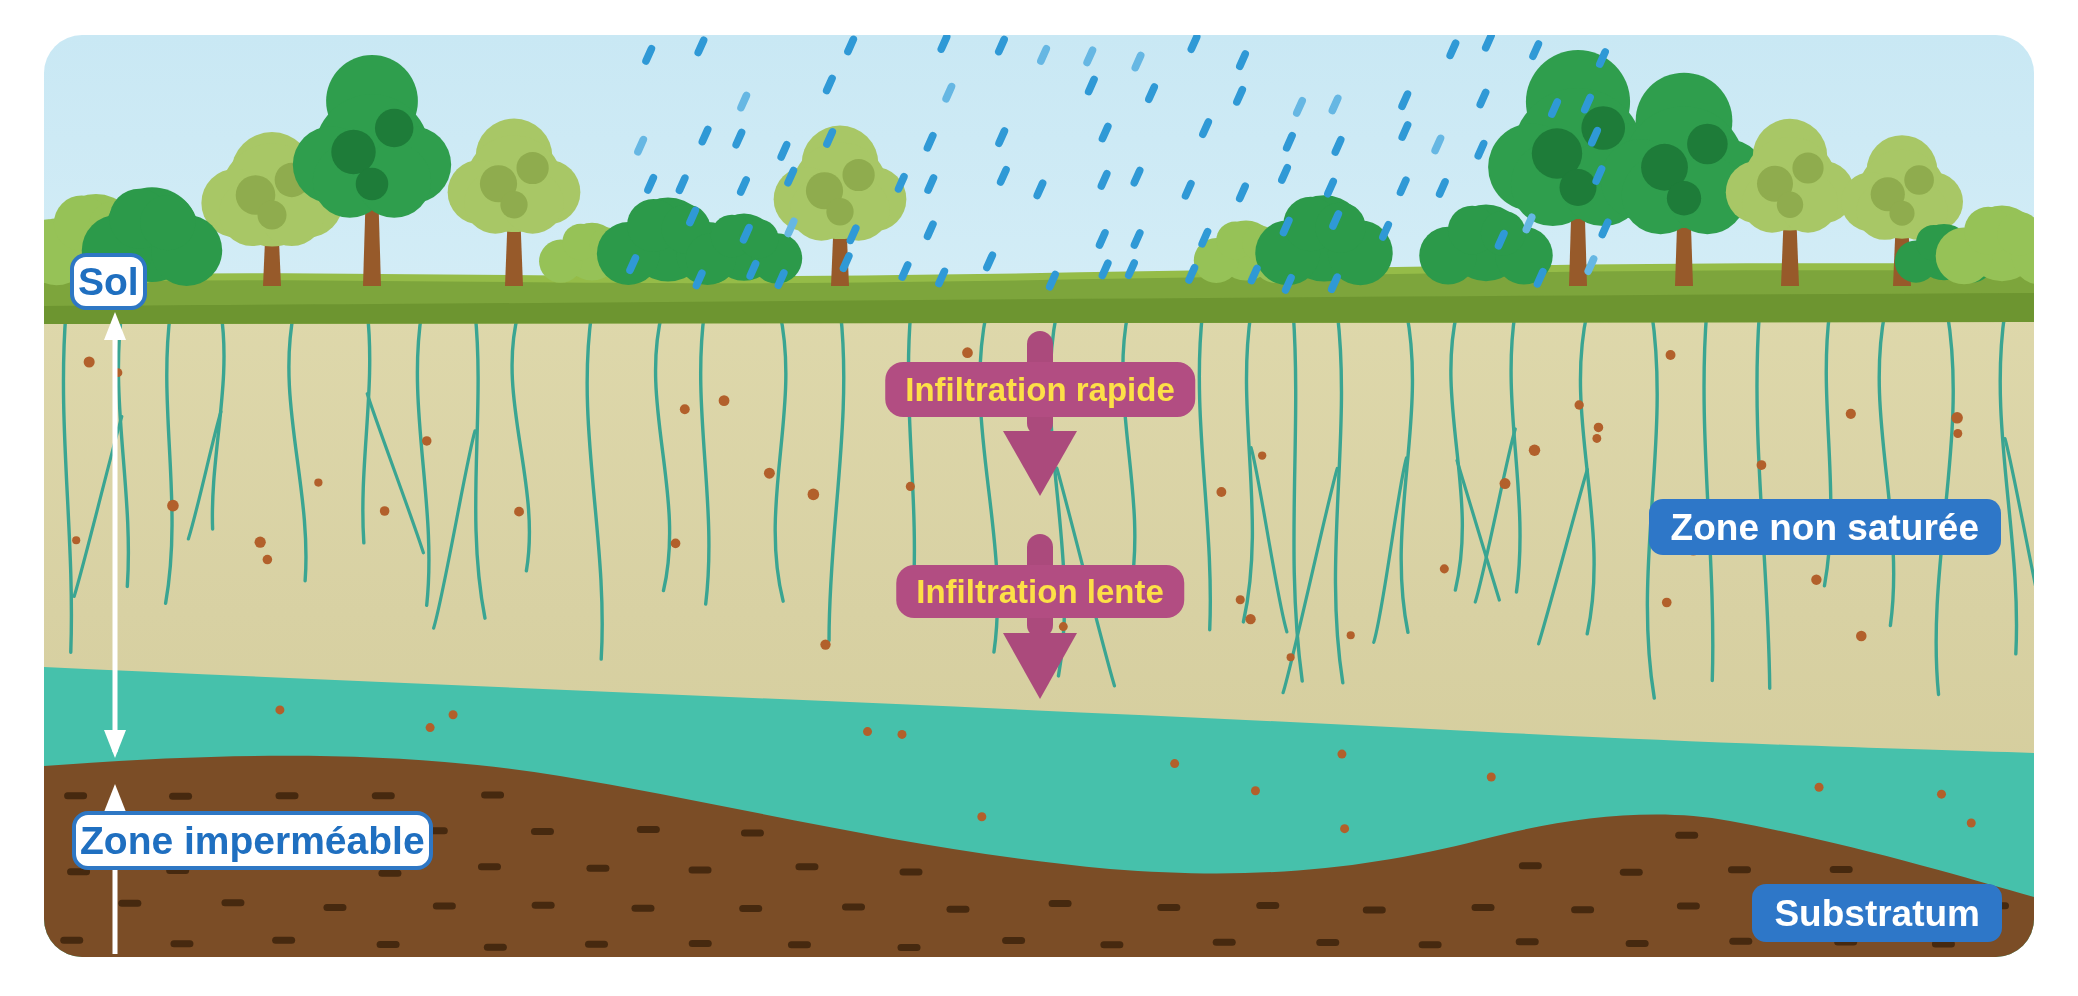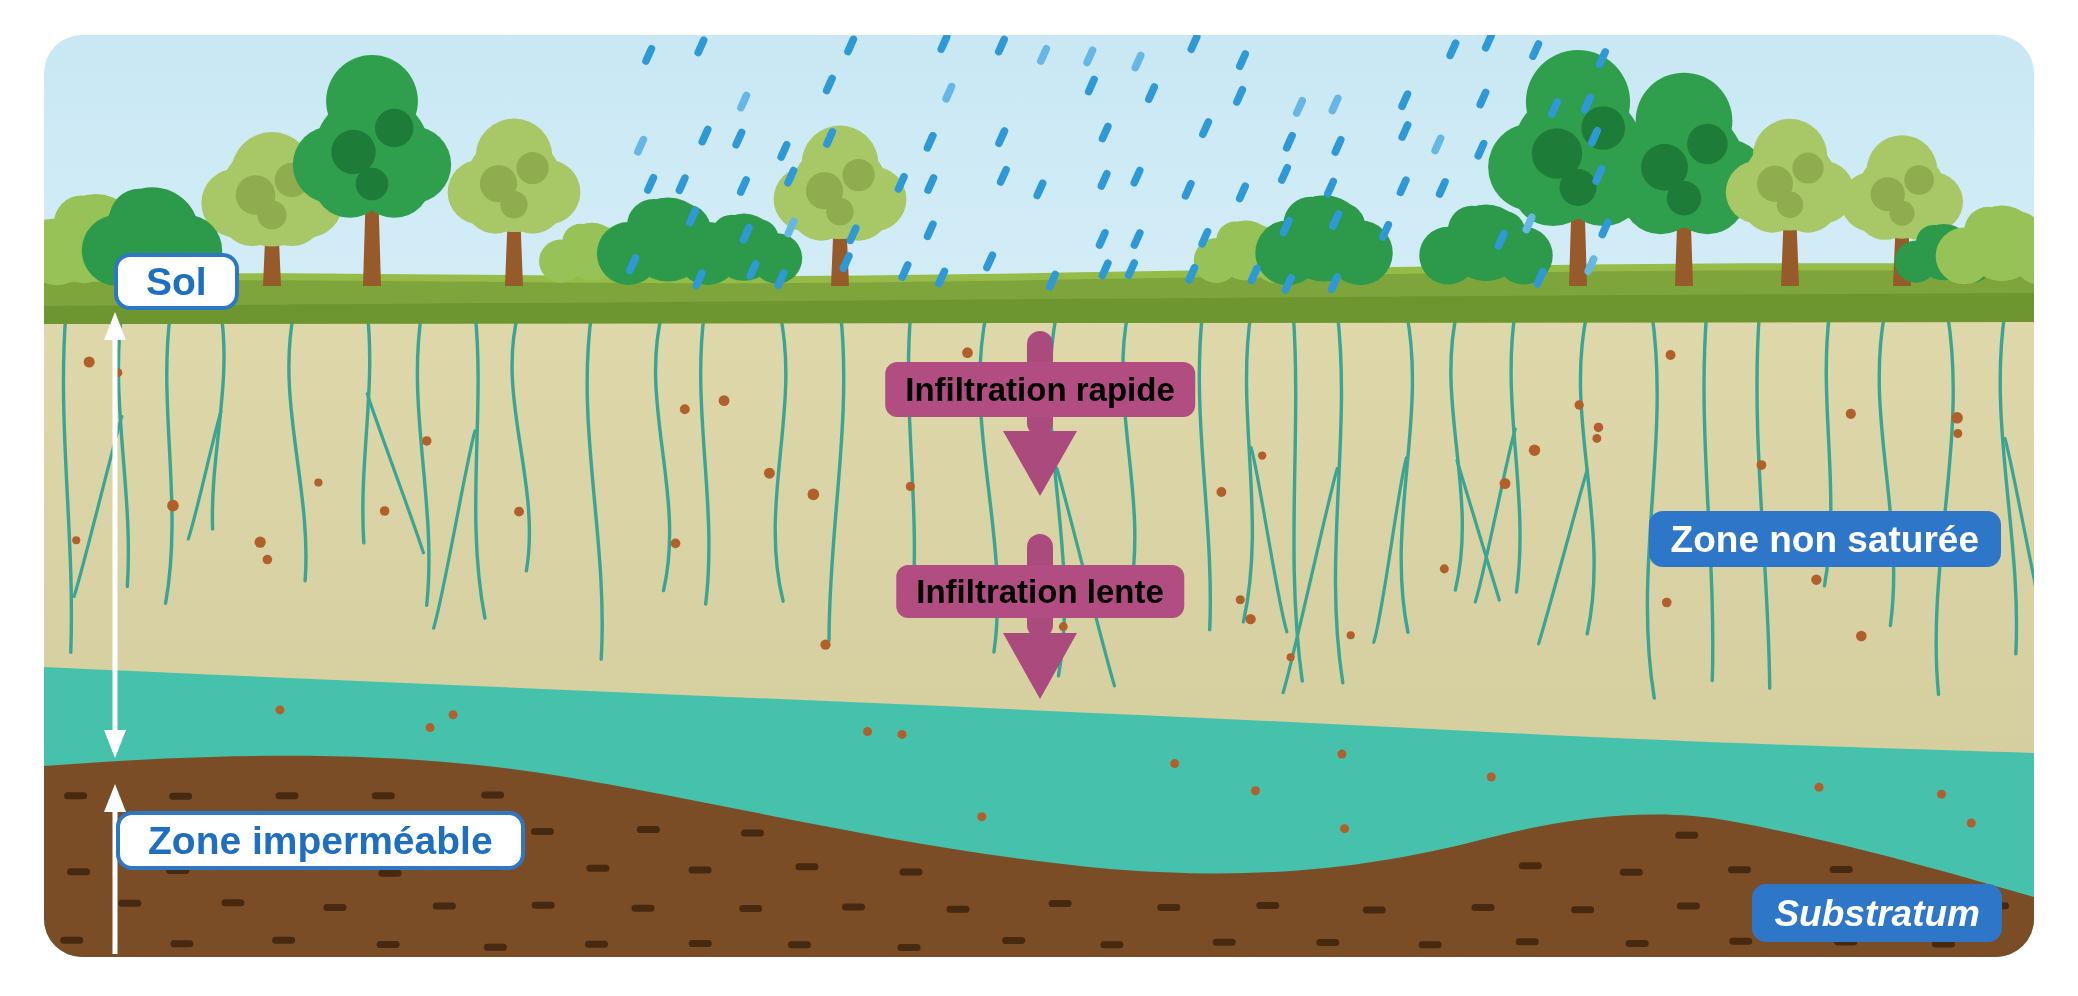--- a/index.html
+++ b/index.html
@@ -2,24 +2,24 @@
 <html style="--sky-top: #c9e8f4; --sky-bottom: #edf9fd; --grass-light: #95bc48; --grass: #7da53c; --grass-dark: #6d9530; --soil-top: #ded8ab; --soil-mid: #d8d1a3; --soil-bottom: #d2ca97; --water: #46c1ab; --brown: #7b4d26; --brown-dash: #46290f; --root: #3aa592; --dot: #b2602b; --rain: #2f99d6; --rain-light: #66b7e3; --tree-dark: #2f9e4d; --tree-dark-patch: #1e7c39; --tree-light: #a8c766; --tree-light-patch: #8fac4e; --bush-dark: #2c9a4a; --bush-light: #96c257; --trunk: #975a2a; --label-blue: #2e77c8; --label-white-border: #2e77c4; --label-white-text: #1f6fc0; --inf-bg: #b24d82; --inf-arrow: #ab4a7c; --measure: #ffffff;"><head>
 <meta charset="utf-8">
 <style>
   html,body{margin:0;padding:0;background:#ffffff;}
   .stage{position:relative;width:2078px;height:996px;background:#fff;overflow:hidden;
          font-family:"Liberation Sans",sans-serif;}
   .stage svg{position:absolute;left:0;top:0;}
   .lbl{position:absolute;display:flex;align-items:center;justify-content:center;
        font-weight:bold;white-space:nowrap;box-sizing:border-box;line-height:1;}
   .lbl-white{background:#fff;border:4px solid var(--label-white-border);
-             color:var(--label-white-text);border-radius:16px;font-size:39px;padding:0 28px;margin-left:44px;}
+             color:var(--label-white-text);border-radius:16px;font-size:39px;padding:0 4px;}
   .lbl-blue{background:var(--label-blue);color:#fff;border-radius:14px;
             font-size:37px;padding:0 22px;}
-  .lbl-pink{background:var(--inf-bg);color:#000000;border-radius:12px;
+  .lbl-pink{background:var(--inf-bg);color:#fde047;border-radius:18px;
             font-size:33px;padding:0 20px;transform:translateX(-50%);}
 </style>
 </head>
 <body>
 
 <div class="stage">
 
   <svg viewBox="0 0 2078 996" width="2078" height="996">
     <defs>
       <linearGradient id="skyG" x1="0" y1="0" x2="0" y2="1">
@@ -472,15 +472,15 @@
       </g>
     </g>
   </svg>
 
   <div class="lbl lbl-white" style="left:70px;top:253px;height:57px;">Sol</div>
   <div class="lbl lbl-white" style="left:72px;top:811px;height:59px;">Zone imperméable</div>
 
   <div class="lbl lbl-pink" style="left:1040px;top:362px;height:55px;">Infiltration rapide</div>
   <div class="lbl lbl-pink" style="left:1040px;top:565px;height:53px;">Infiltration lente</div>
 
-  <div class="lbl lbl-blue" style="right:77px;top:511px;height:56px;">Zone non saturée</div>
-  <div class="lbl lbl-blue" style="right:76px;top:884px;height:58px;font-style:italic;">Substratum</div>
+  <div class="lbl lbl-blue" style="right:77px;top:499px;height:56px;">Zone non saturée</div>
+  <div class="lbl lbl-blue" style="right:76px;top:884px;height:58px;">Substratum</div>
 </div>
 
 </body></html>

